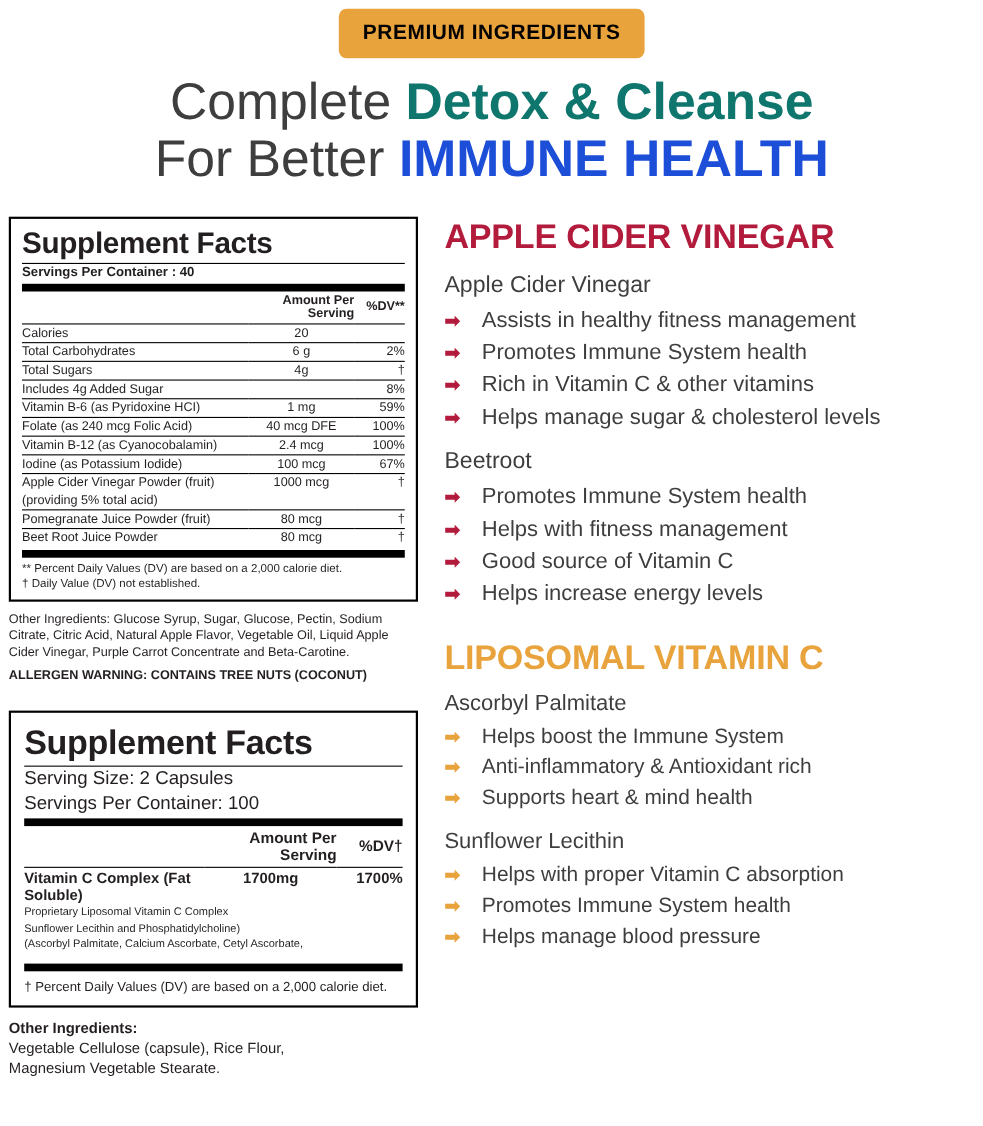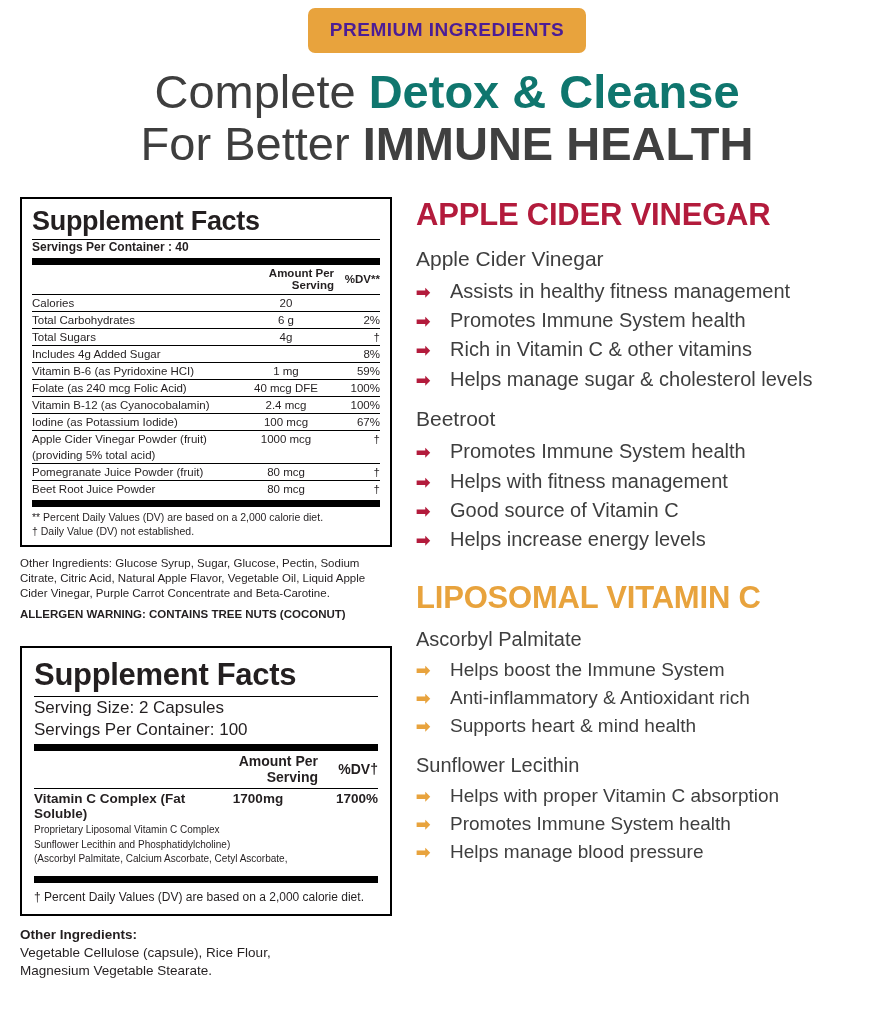--- a/index.html
+++ b/index.html
@@ -17,21 +17,21 @@
   }
 
   
   .badge-wrap {
     text-align: center;
     padding-top: 8px;
   }
   .badge {
     display: inline-block;
     background: #e8a33d;
-    color: #4c1d95;
+    color: #000000;
     font-weight: bold;
     font-size: 19px;
     letter-spacing: 0.5px;
     padding: 11px 22px 12px 22px;
     border-radius: 7px;
   }
   .headline {
     text-align: center;
     margin-top: 14px;
     line-height: 1.06;
@@ -47,29 +47,29 @@
     font-weight: bold;
   }
   .headline .l2 {
     font-size: 47px;
     color: #3e3e3e;
     font-weight: normal;
     white-space: nowrap;
     margin-top: 2px;
   }
   .headline .l2 b {
-    color: #404040;
+    color: #1d4ed8;
     font-weight: bold;
   }
 
   
   .cols {
     display: flex;
     margin-top: 28px;
-    padding: 0 8px 0 20px;
+    padding: 0 8px 0 8px;
   }
   .col-left { width: 372px; flex: 0 0 372px; }
   .col-right { flex: 1; padding-left: 24px; }
 
   
   .sf-box {
     border: 2px solid #000;
     background: #fff;
     padding: 8px 10px 6px 10px;
   }

